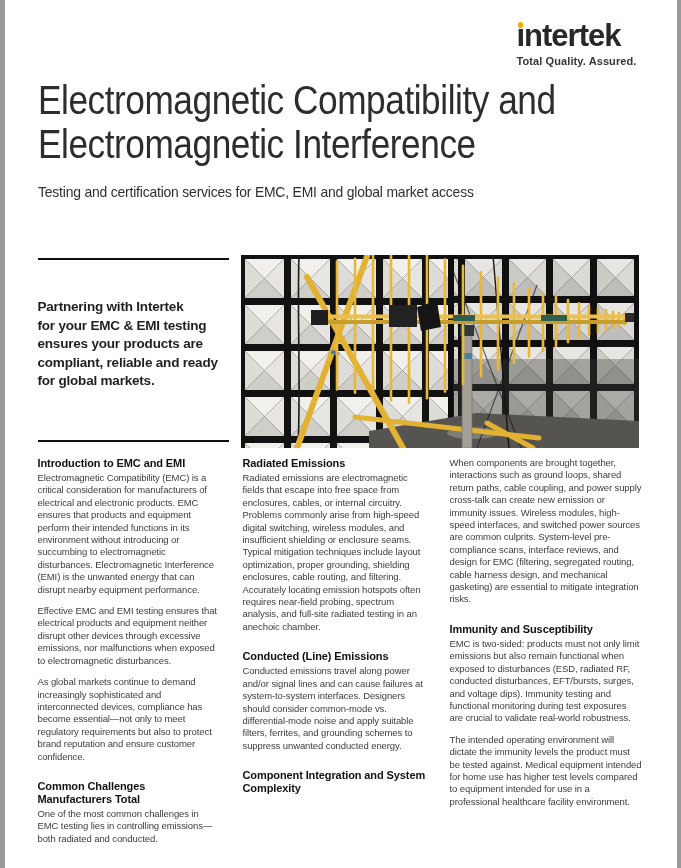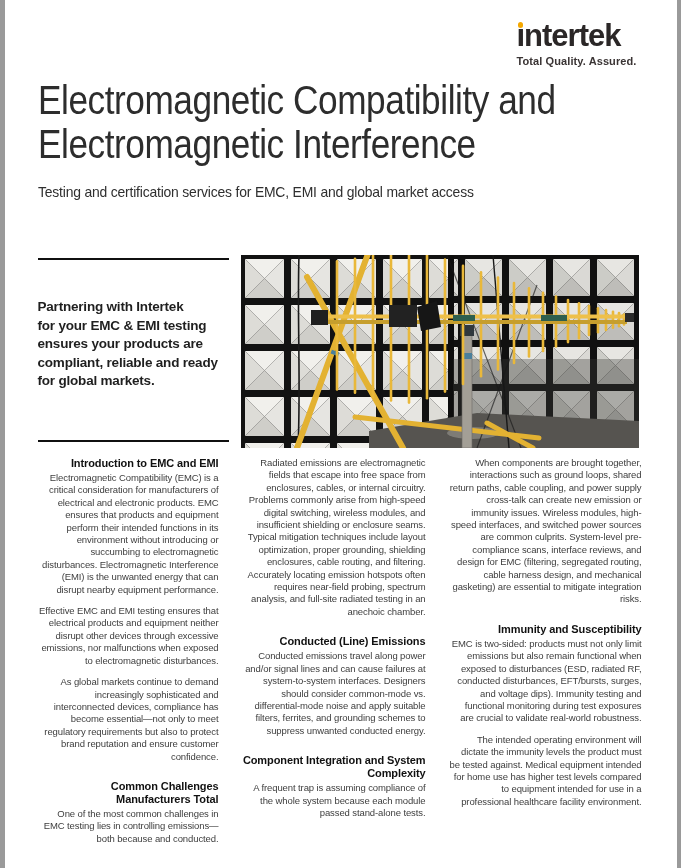--- a/index.html
+++ b/index.html
@@ -52,21 +52,21 @@
   .rail-text{
     margin-top:38px;
     font-size:13.5px;font-weight:bold;color:#1f1f1f;
     line-height:18.5px;white-space:pre-line;letter-spacing:-0.2px;
   }
   .photo{position:absolute;left:236px;top:0;width:398px;height:193px;display:block;}
   
   .columns{
     position:absolute;top:457px;left:33px;display:flex;gap:24px;
   }
-  .col{font-size:9.5px;line-height:12.4px;color:#3d3d3d;letter-spacing:-0.1px;text-align:right;}
+  .col{font-size:9.5px;line-height:12.4px;color:#3d3d3d;letter-spacing:-0.1px;}
   .col1{width:181px;}
   .col2{width:183px;}
   .col3{width:192px;}
   .col h3{
     font-size:11px;line-height:13px;color:#111;
     margin:0 0 2px 0;letter-spacing:-0.1px;
   }
   .col .h-gap{margin-top:17px;}
   .col p{margin:0 0 9px 0;}
 </style>
@@ -179,29 +179,29 @@
   </div>
 
   <div class="columns">
 
     <div class="col col1">
       <h3>Introduction to EMC and EMI</h3>
       <p>Electromagnetic Compatibility (EMC) is a critical consideration for manufacturers of electrical and electronic products. EMC ensures that products and equipment perform their intended functions in its environment without introducing or succumbing to electromagnetic disturbances. Electromagnetic Interference (EMI) is the unwanted energy that can disrupt nearby equipment performance.</p>
       <p>Effective EMC and EMI testing ensures that electrical products and equipment neither disrupt other devices through excessive emissions, nor malfunctions when exposed to electromagnetic disturbances.</p>
       <p>As global markets continue to demand increasingly sophisticated and interconnected devices, compliance has become essential—not only to meet regulatory requirements but also to protect brand reputation and ensure customer confidence.</p>
       <h3 class="h-gap">Common Challenges Manufacturers Total</h3>
-      <p>One of the most common challenges in EMC testing lies in controlling emissions—both because and conducted.</p>
+      <p>One of the most common challenges in EMC testing lies in controlling emissions—both radiated and conducted.</p>
     </div>
 
     <div class="col col2">
+      <h3>Radiated Emissions</h3>
       <p>Radiated emissions are electromagnetic fields that escape into free space from enclosures, cables, or internal circuitry. Problems commonly arise from high-speed digital switching, wireless modules, and insufficient shielding or enclosure seams. Typical mitigation techniques include layout optimization, proper grounding, shielding enclosures, cable routing, and filtering. Accurately locating emission hotspots often requires near-field probing, spectrum analysis, and full-site radiated testing in an anechoic chamber.</p>
       <h3 class="h-gap">Conducted (Line) Emissions</h3>
       <p>Conducted emissions travel along power and/or signal lines and can cause failures at system-to-system interfaces. Designers should consider common-mode vs. differential-mode noise and apply suitable filters, ferrites, and grounding schemes to suppress unwanted conducted energy.</p>
       <h3 class="h-gap">Component Integration and System Complexity</h3>
-      <p>A frequent trap is assuming compliance of the whole system because each module passed stand-alone tests.</p>
     </div>
 
     <div class="col col3">
       <p>When components are brought together, interactions such as ground loops, shared return paths, cable coupling, and power supply cross-talk can create new emission or immunity issues. Wireless modules, high-speed interfaces, and switched power sources are common culprits. System-level pre-compliance scans, interface reviews, and design for EMC (filtering, segregated routing, cable harness design, and mechanical gasketing) are essential to mitigate integration risks.</p>
       <h3 class="h-gap">Immunity and Susceptibility</h3>
       <p>EMC is two-sided: products must not only limit emissions but also remain functional when exposed to disturbances (ESD, radiated RF, conducted disturbances, EFT/bursts, surges, and voltage dips). Immunity testing and functional monitoring during test exposures are crucial to validate real-world robustness.</p>
       <p>The intended operating environment will dictate the immunity levels the product must be tested against. Medical equipment intended for home use has higher test levels compared to equipment intended for use in a professional healthcare facility environment.</p>
     </div>
 
   </div>

